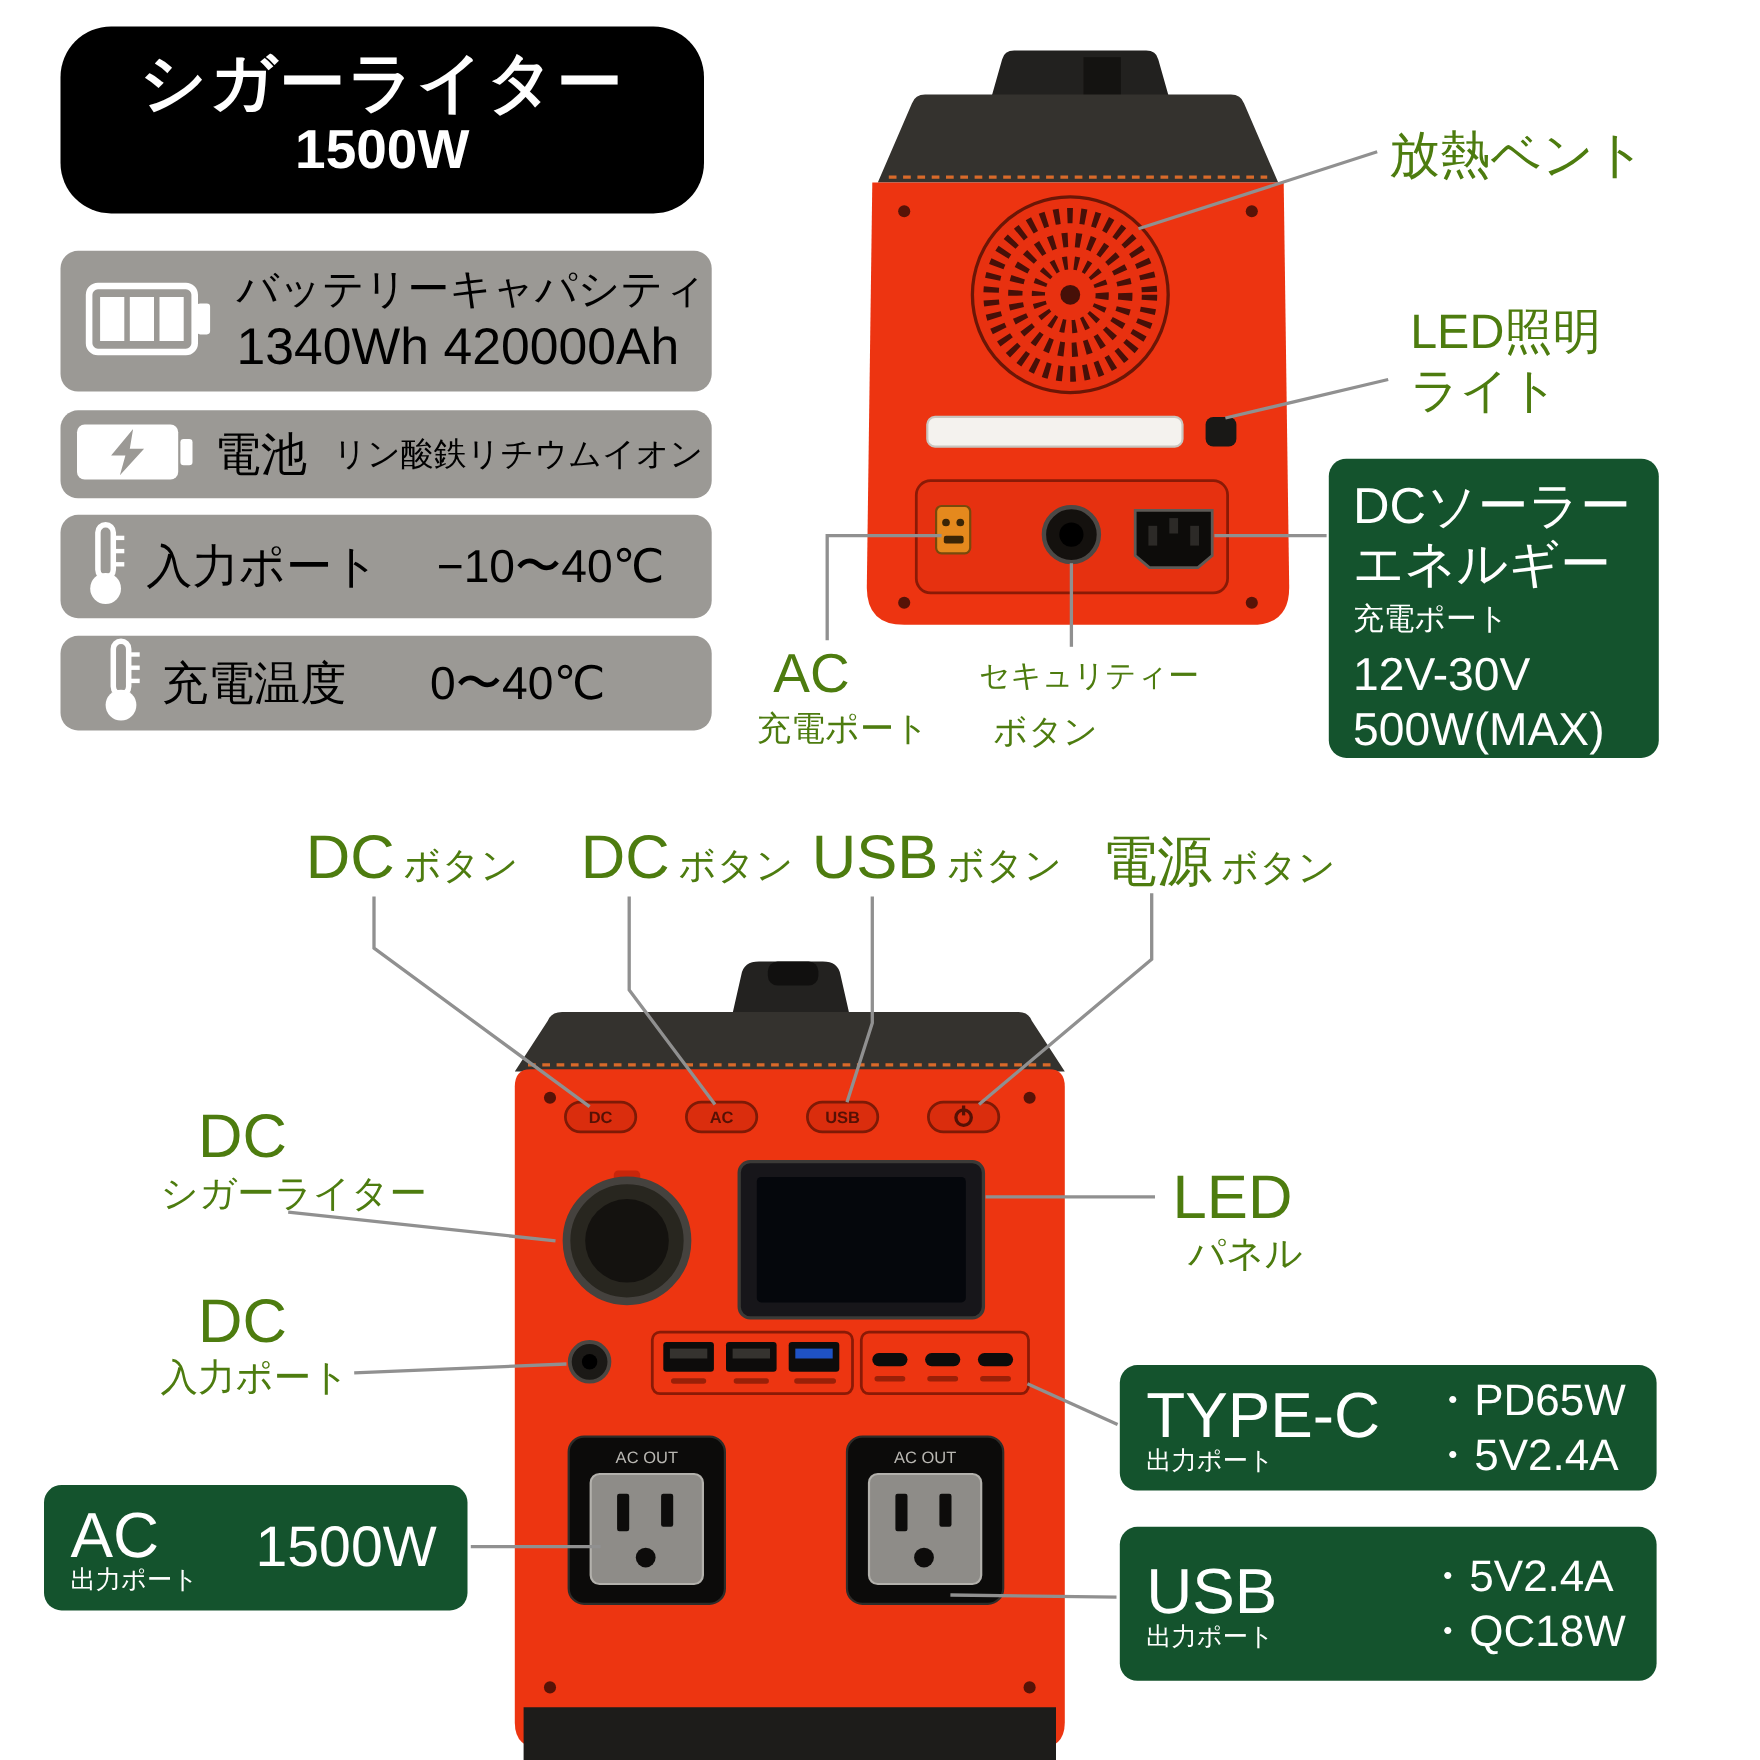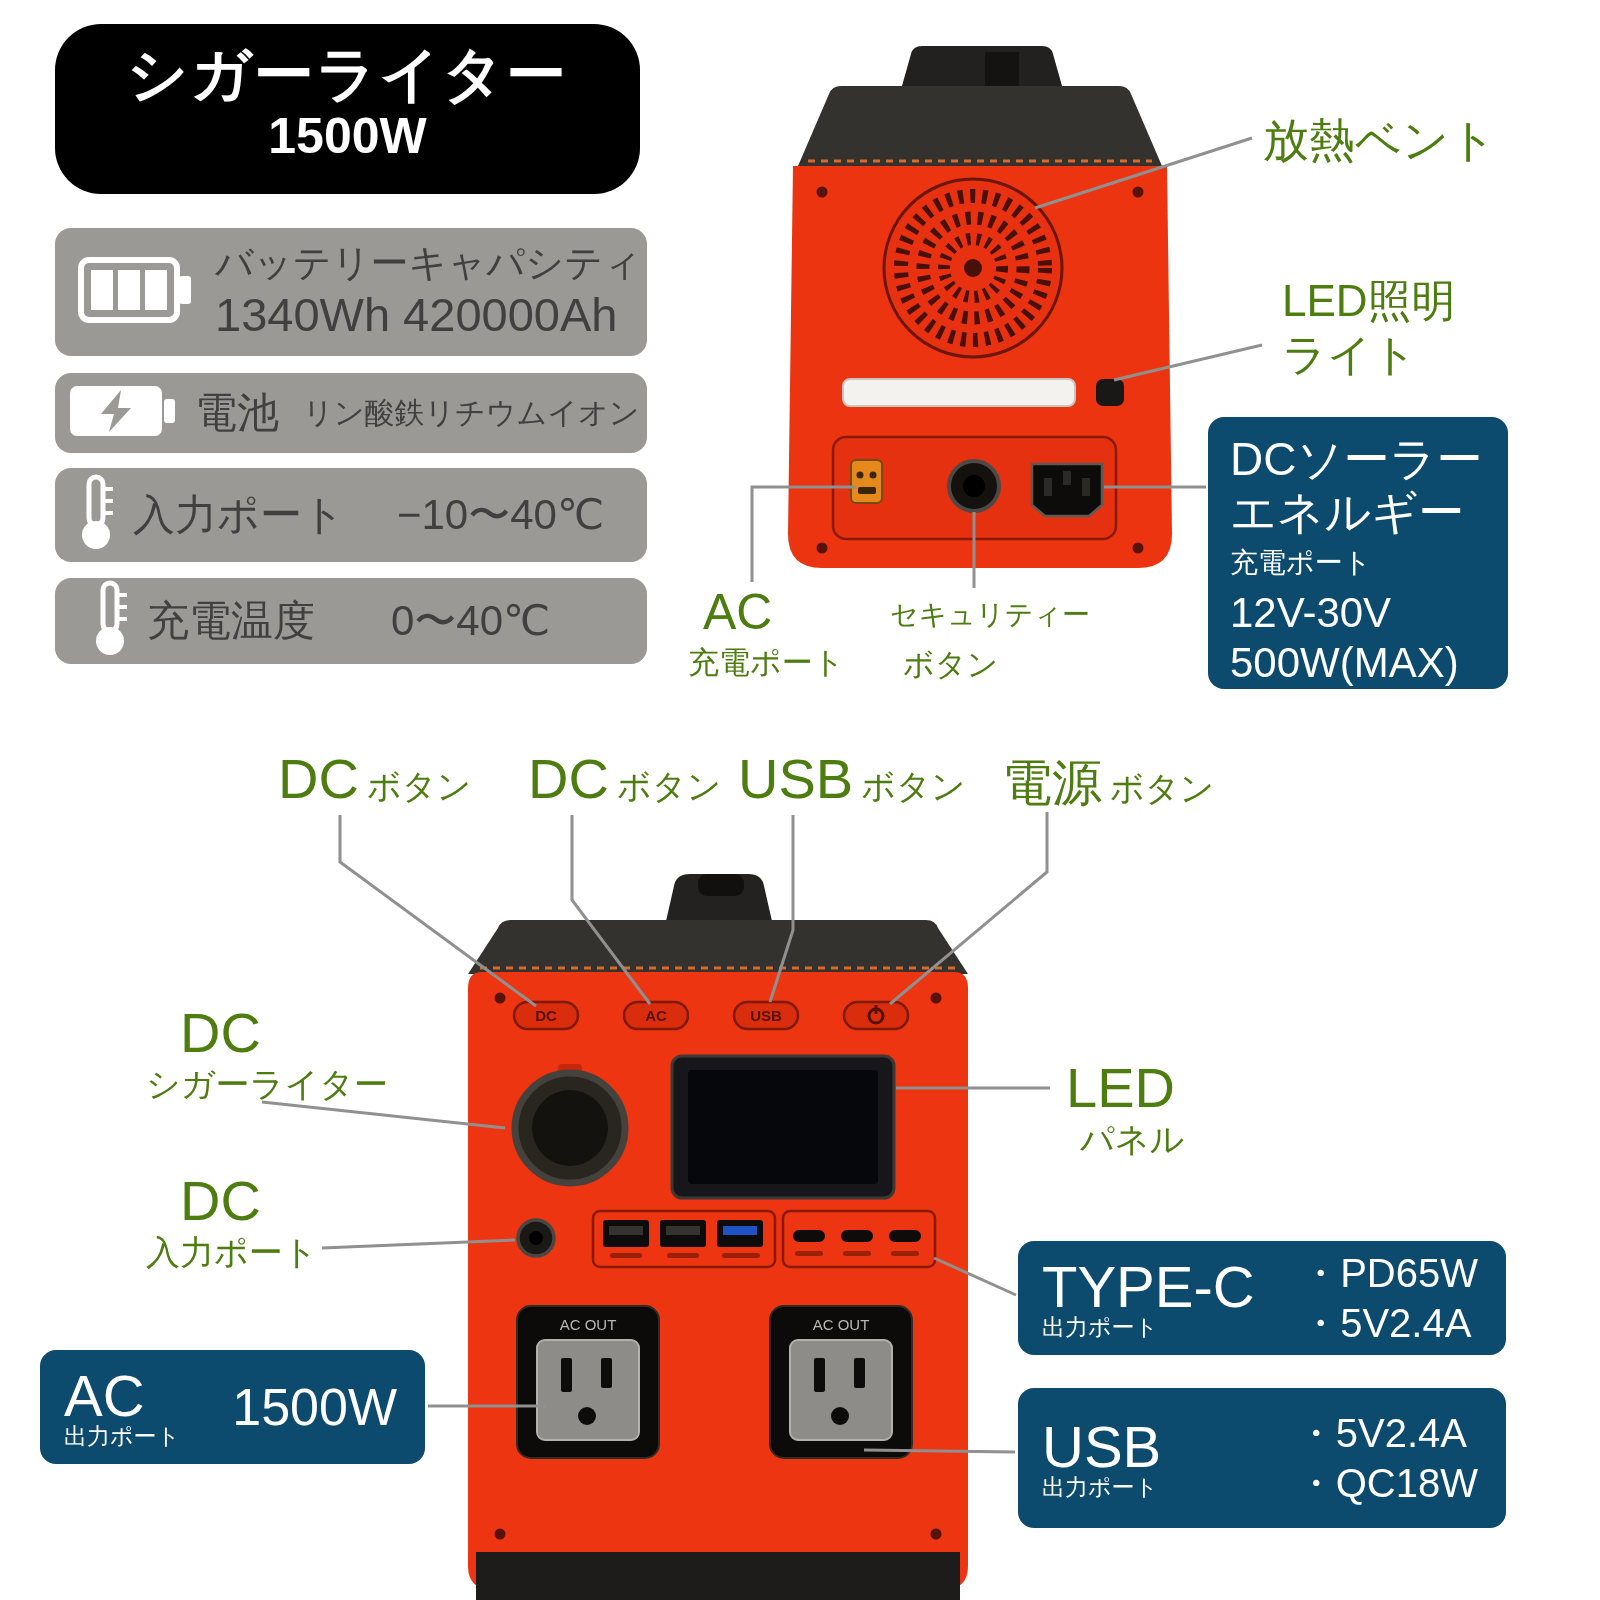--- a/index.html
+++ b/index.html
@@ -8,21 +8,21 @@
   .abs{position:absolute;}
   svg text{font-family:"Liberation Sans","DejaVu Sans",sans-serif;}
 
   
   .tbox{left:55px;top:24px;width:585px;height:170px;background:#000;border-radius:46px;
         color:#fff;text-align:center;box-sizing:border-box;padding-top:18px;}
   .tbox .t1{font-size:60px;font-weight:bold;letter-spacing:2px;line-height:1.1;}
   .tbox .t2{font-size:50px;font-weight:bold;line-height:1.15;}
 
   
-  .gbox{background:#9b9995;border-radius:16px;color:#404040;box-sizing:border-box;}
+  .gbox{background:#9b9995;border-radius:16px;color:#000000;box-sizing:border-box;}
   .spec{display:flex;align-items:center;padding-left:22px;}
   #spec1{left:55px;top:228px;width:592px;height:128px;}
   #spec2{left:55px;top:373px;width:592px;height:80px;padding-left:12px;}
   #spec3{left:55px;top:468px;width:592px;height:94px;}
   #spec4{left:55px;top:578px;width:592px;height:86px;padding-left:36px;}
   .spec .col{margin-left:20px;line-height:1.2;}
   .s-label-lg{font-size:38px;}
   .s-value-lg{font-size:47px;}
   .s-label-md{font-size:42px;margin-left:16px;}
   .s-value-sm{font-size:30px;margin-left:24px;}
@@ -31,21 +31,21 @@
   
   .dg{color:#4d7c0f;}
   .plabel{display:flex;align-items:baseline;gap:8px;}
   .plabel .main{font-size:56px;}
   .plabel .main-jp{font-size:50px;}
   .plabel .sub{font-size:34px;}
   .big{font-size:56px;}
   .small{font-size:34px;}
 
   
-  .infobox{background:#0c4a6e;border-radius:16px;color:#fff;box-sizing:border-box;}
+  .infobox{background:#14532d;border-radius:16px;color:#fff;box-sizing:border-box;}
   #solarbox{left:1208px;top:417px;width:300px;height:272px;padding:16px 0 0 22px;line-height:1.15;}
   #solarbox .bt{font-size:46px;}
   #solarbox .bs{font-size:28px;margin-top:8px;}
   #solarbox .bv{font-size:42px;margin-top:10px;}
   #solarbox .bv2{font-size:42px;margin-top:2px;}
 
   .outbox{display:flex;align-items:center;justify-content:space-between;padding:10px 28px 10px 24px;}
   #typecbox{left:1018px;top:1241px;width:488px;height:114px;}
   #acoutbox{left:40px;top:1350px;width:385px;height:114px;}
   #usbbox{left:1018px;top:1388px;width:488px;height:140px;}

